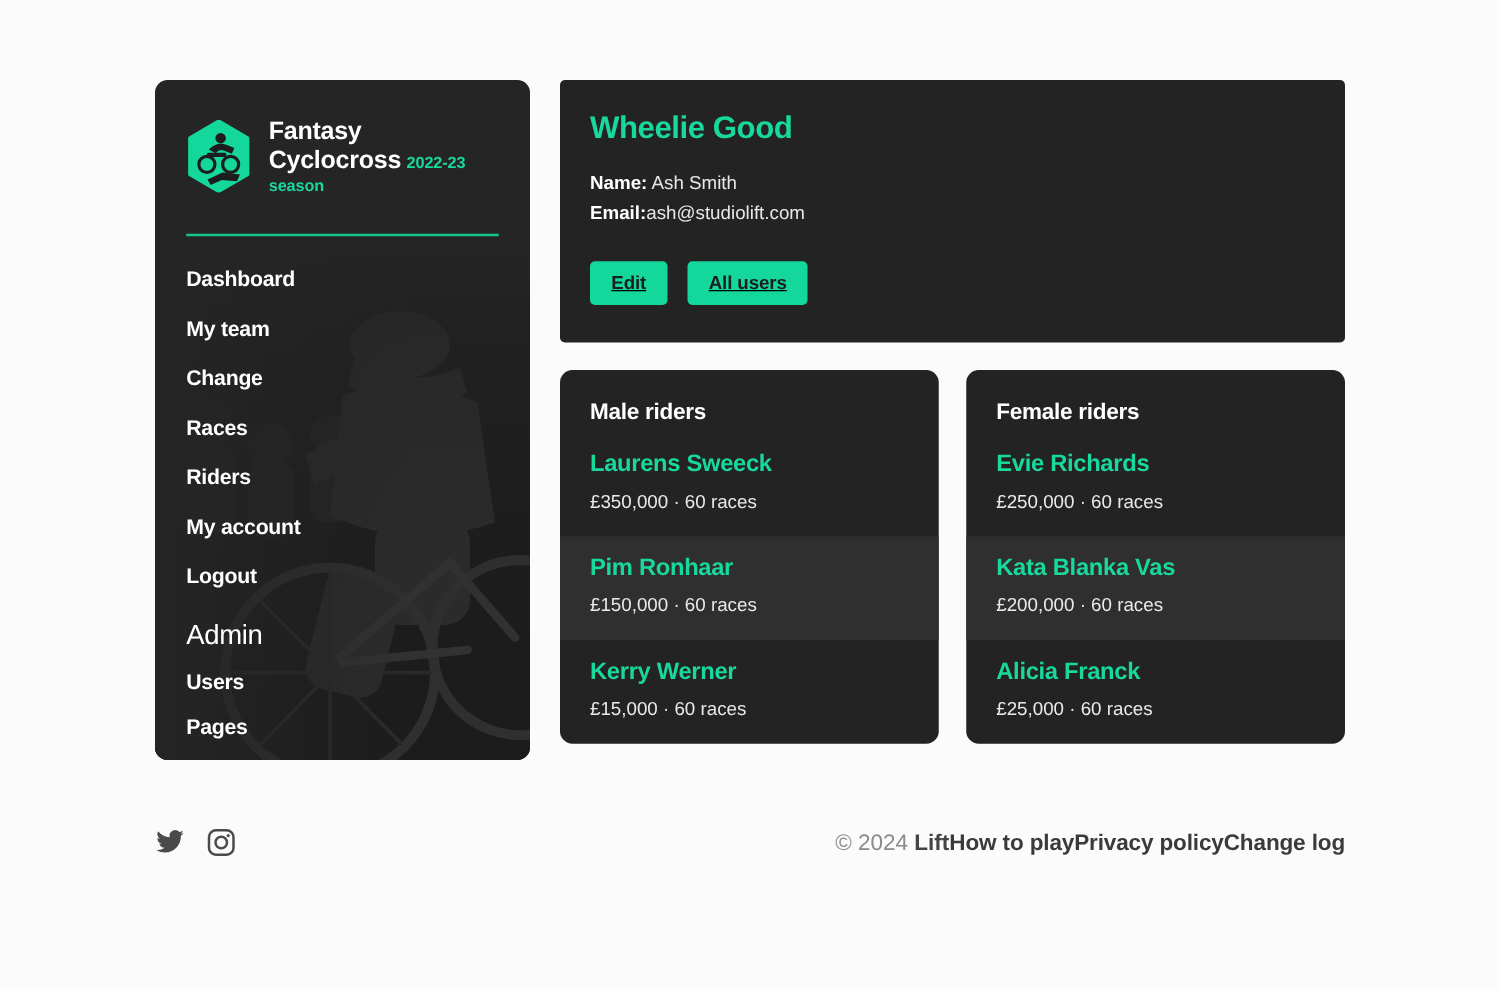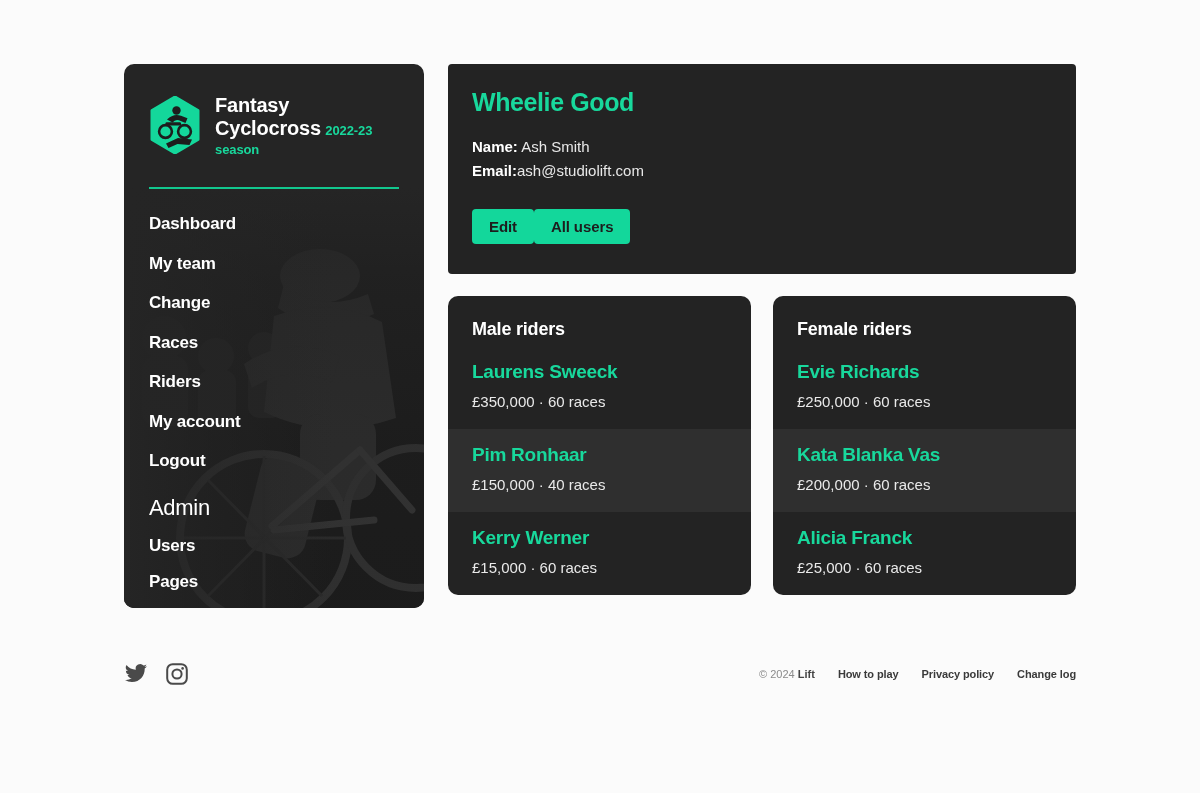--- a/index.html
+++ b/index.html
@@ -116,21 +116,21 @@
     line-height: 1;
     margin-bottom: 20px;
   }
   .user-line {
     color: #e8e8e8;
     font-size: 15px;
     line-height: 24px;
   }
   .user-line b { color: #ffffff; font-weight: bold; }
 
-  .btn-row { display: flex; margin-top: 26px; }
+  .btn-row { display: flex; gap: 16px; margin-top: 26px; text-decoration: underline; }
   .btn {
     background: #13d79b;
     color: #1d1d1d;
     font-size: 15px;
     font-weight: bold;
     border: none;
     border-radius: 4px;
     padding: 9px 17px;
     cursor: pointer;
     font-family: "Liberation Sans", sans-serif;
@@ -184,22 +184,21 @@
     display: flex;
     align-items: center;
     justify-content: space-between;
   }
   .social { display: flex; align-items: center; gap: 17px; }
   .social svg { display: block; cursor: pointer; }
 
   .footer-links {
     display: flex;
     align-items: flex-end;
-    gap: 23px;
-    font-size: 11px;
+    font-size: 18px;
   }
   .copyright { color: #8b8b8b; }
   .copyright b { color: #444444; font-weight: bold; }
   .footer-link {
     color: #3a3a3a;
     font-weight: bold;
     cursor: pointer;
     letter-spacing: -0.1px;
   }
 </style>
@@ -334,21 +333,21 @@
     <div class="riders-row">
 
       <section class="rider-card">
         <h2 class="rider-card-title">Male riders</h2>
         <div class="rider-row">
           <div class="rider-name">Laurens Sweeck</div>
           <div class="rider-meta">£350,000 · 60 races</div>
         </div>
         <div class="rider-row alt">
           <div class="rider-name">Pim Ronhaar</div>
-          <div class="rider-meta">£150,000 · 40 races</div>
+          <div class="rider-meta">£150,000 · 60 races</div>
         </div>
         <div class="rider-row">
           <div class="rider-name">Kerry Werner</div>
           <div class="rider-meta">£15,000 · 60 races</div>
         </div>
       </section>
 
       <section class="rider-card">
         <h2 class="rider-card-title">Female riders</h2>
         <div class="rider-row">

